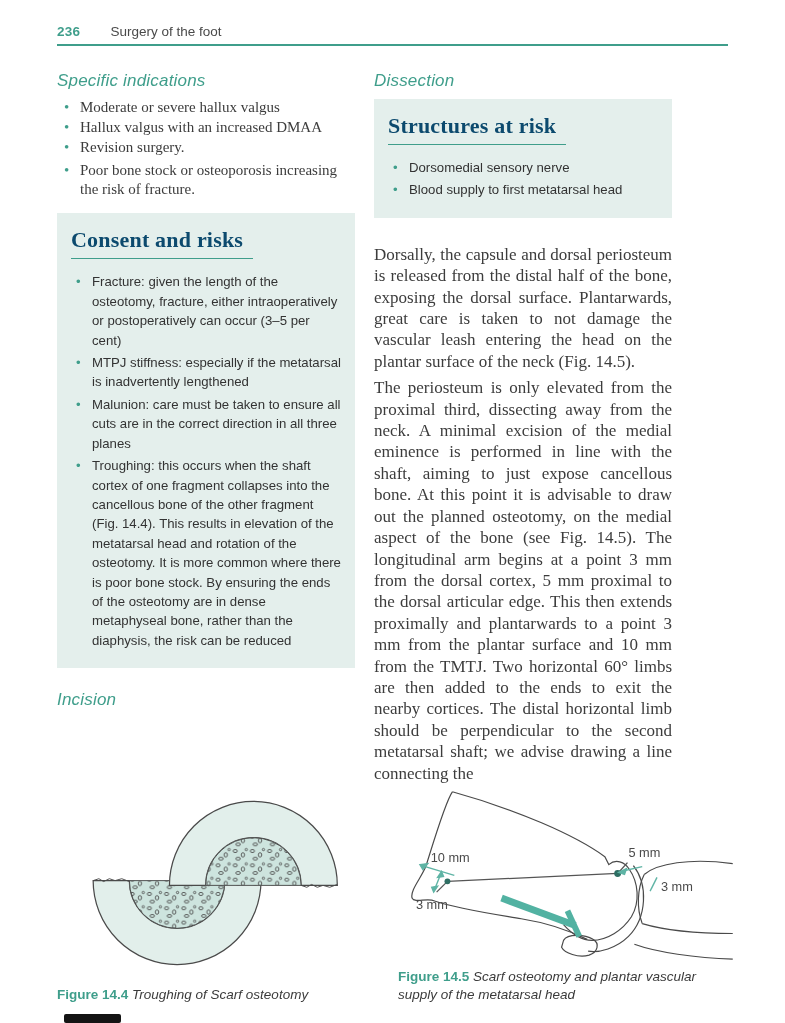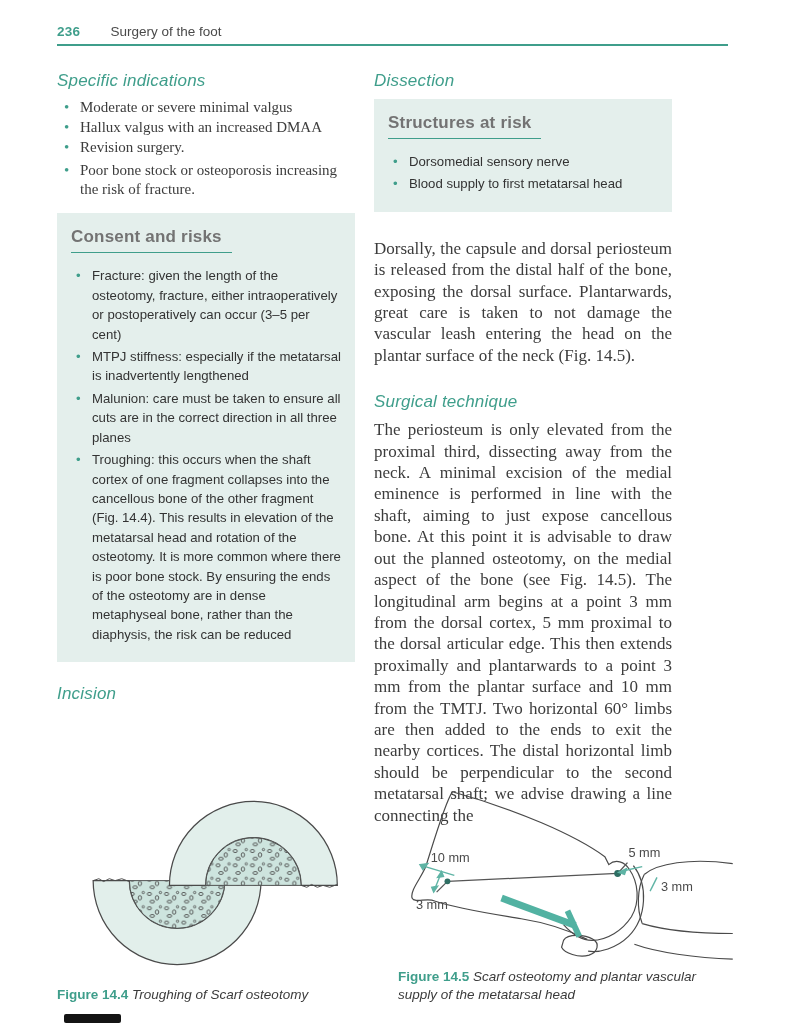--- a/index.html
+++ b/index.html
@@ -30,21 +30,21 @@
   .col > h3.sect:first-child{margin-top:13px;}
 
   ul.dotlist{list-style:none;margin:2px 0 4px 0;padding:0;font-size:15px;line-height:1.26;}
   ul.dotlist li{position:relative;padding-left:23px;margin-bottom:1px;}
   ul.dotlist li::before{content:"•";color:#3f9e8b;position:absolute;left:7px;top:0;}
 
   p.body{font-size:17px;line-height:1.26;text-align:justify;margin:5px 0 0 0;}
 
   .riskbox{background:#e4efec;padding:13px 14px 15px 14px;margin:15px 0 0 0;}
   .riskbox h4{
-    font-family:Liberation Sans, sans-serif;color:#737373;font-size:17px;
+    font-family:Liberation Serif, serif;color:#0c4a6e;font-size:22px;
     font-weight:bold;margin:1px 0 13px 0;display:inline-block;
     border-bottom:1.5px solid #3f9e8b;padding:0 10px 5px 0;letter-spacing:.2px;
   }
   .riskbox ul{list-style:none;margin:0;padding:0;
     font-family:"Liberation Sans",sans-serif;font-size:13.2px;line-height:1.47;color:#333;}
   .riskbox li{position:relative;padding-left:21px;margin-bottom:3px;}
   .riskbox li::before{content:"•";color:#3f9e8b;position:absolute;left:5px;top:0;}
   .box-gap{margin-bottom:26px;}
 
   
@@ -71,21 +71,21 @@
   <div class="pg-header">
     <span class="pg-num">236</span>
     <span class="pg-title">Surgery of the foot</span>
   </div>
 
   <div class="columns">
 
     <div class="col">
       <h3 class="sect">Specific indications</h3>
       <ul class="dotlist">
-        <li>Moderate or severe minimal valgus</li>
+        <li>Moderate or severe hallux valgus</li>
         <li>Hallux valgus with an increased DMAA</li>
         <li>Revision surgery.</li>
       </ul>
 
       <ul class="dotlist">
         <li>Poor bone stock or osteoporosis increasing the risk of fracture.</li>
       </ul>
 
       <div class="riskbox">
         <h4>Consent and risks</h4>
@@ -106,21 +106,20 @@
       <div class="riskbox box-gap" style="margin-top:8px;">
         <h4>Structures at risk</h4>
         <ul>
           <li>Dorsomedial sensory nerve</li>
           <li>Blood supply to first metatarsal head</li>
         </ul>
       </div>
 
       <p class="body">Dorsally, the capsule and dorsal periosteum is released from the distal half of the bone, exposing the dorsal surface. Plantarwards, great care is taken to not damage the vascular leash entering the head on the plantar surface of the neck (Fig. 14.5).</p>
 
-      <h3 class="sect" style="margin-top:26px;">Surgical technique</h3>
       <p class="body">The periosteum is only elevated from the proximal third, dissecting away from the neck. A minimal excision of the medial eminence is performed in line with the shaft, aiming to just expose cancellous bone. At this point it is advisable to draw out the planned osteotomy, on the medial aspect of the bone (see Fig. 14.5). The longitudinal arm begins at a point 3 mm from the dorsal cortex, 5 mm proximal to the dorsal articular edge. This then extends proximally and plantarwards to a point 3 mm from the plantar surface and 10 mm from the TMTJ. Two horizontal 60° limbs are then added to the ends to exit the nearby cortices. The distal horizontal limb should be perpendicular to the second metatarsal shaft; we advise drawing a line connecting the</p>
     </div>
   </div>
 
   <div class="figure fig4">
     <svg width="292" height="186" viewBox="0 0 300 195">
       <defs>
         <pattern id="speck" width="18" height="15" patternUnits="userSpaceOnUse">
           <g fill="none" stroke="#4a4a4a" stroke-width="0.9">
             <ellipse cx="4" cy="4" rx="2.2" ry="1.6"></ellipse>

